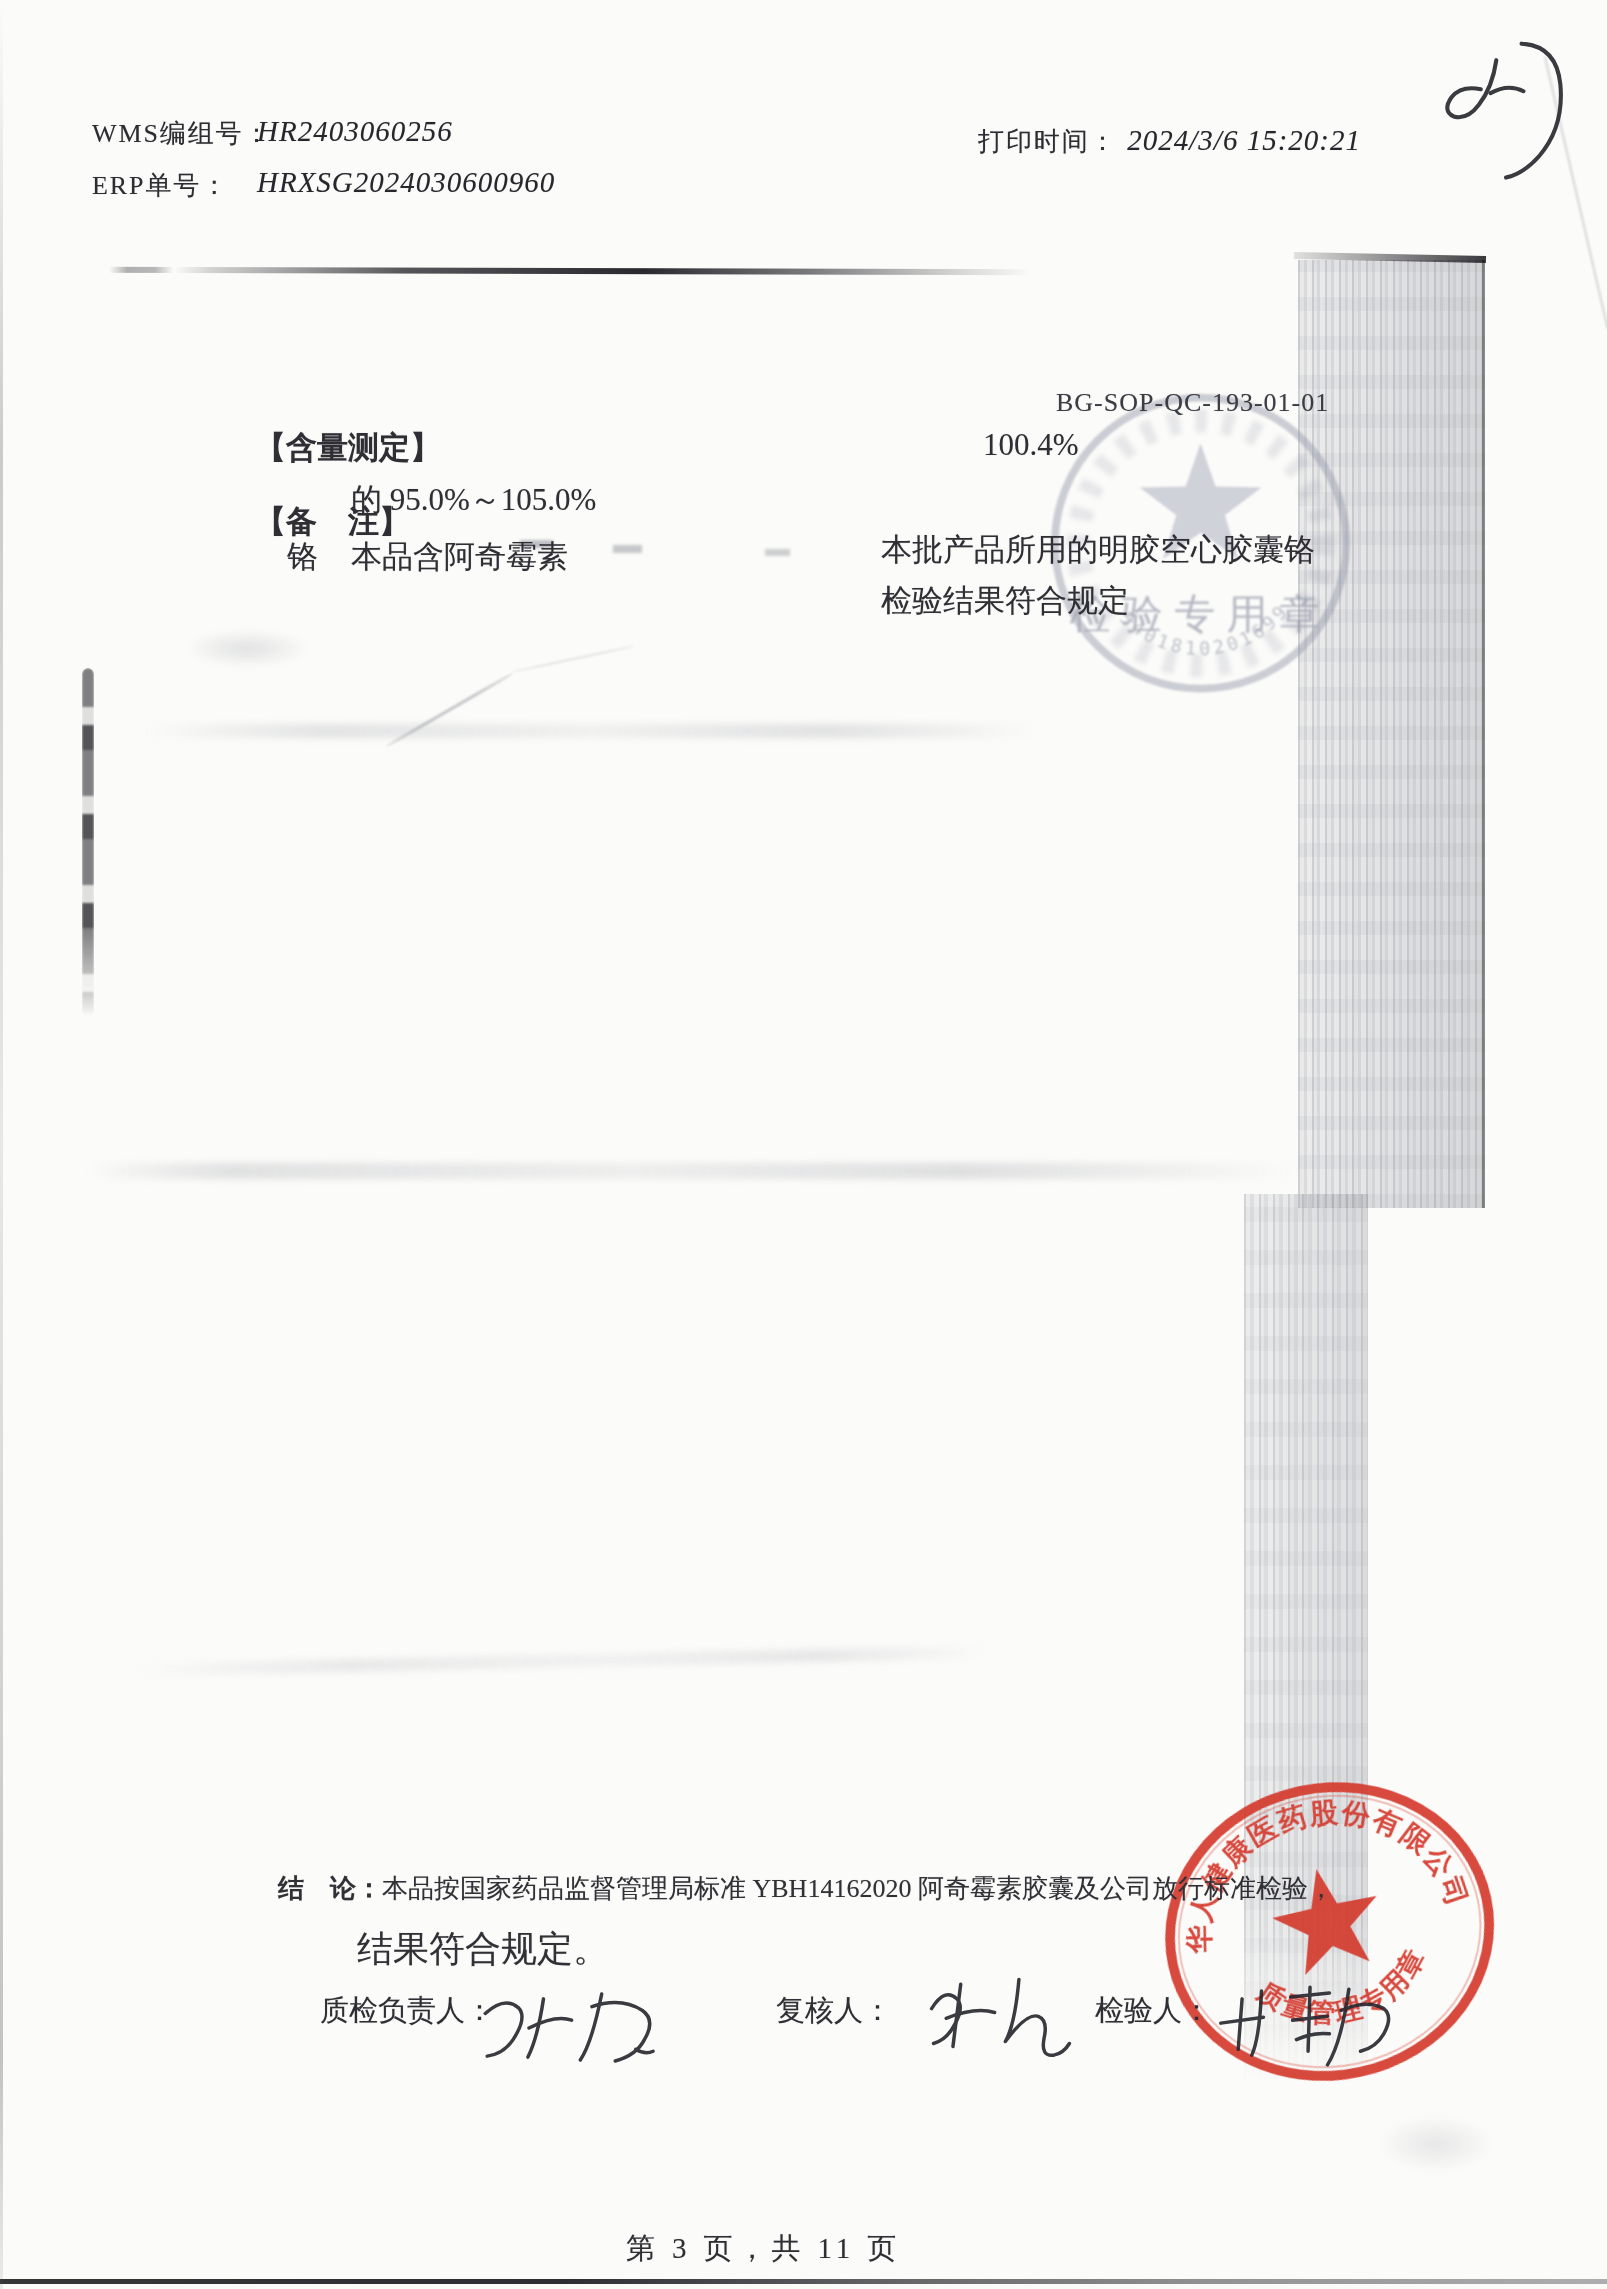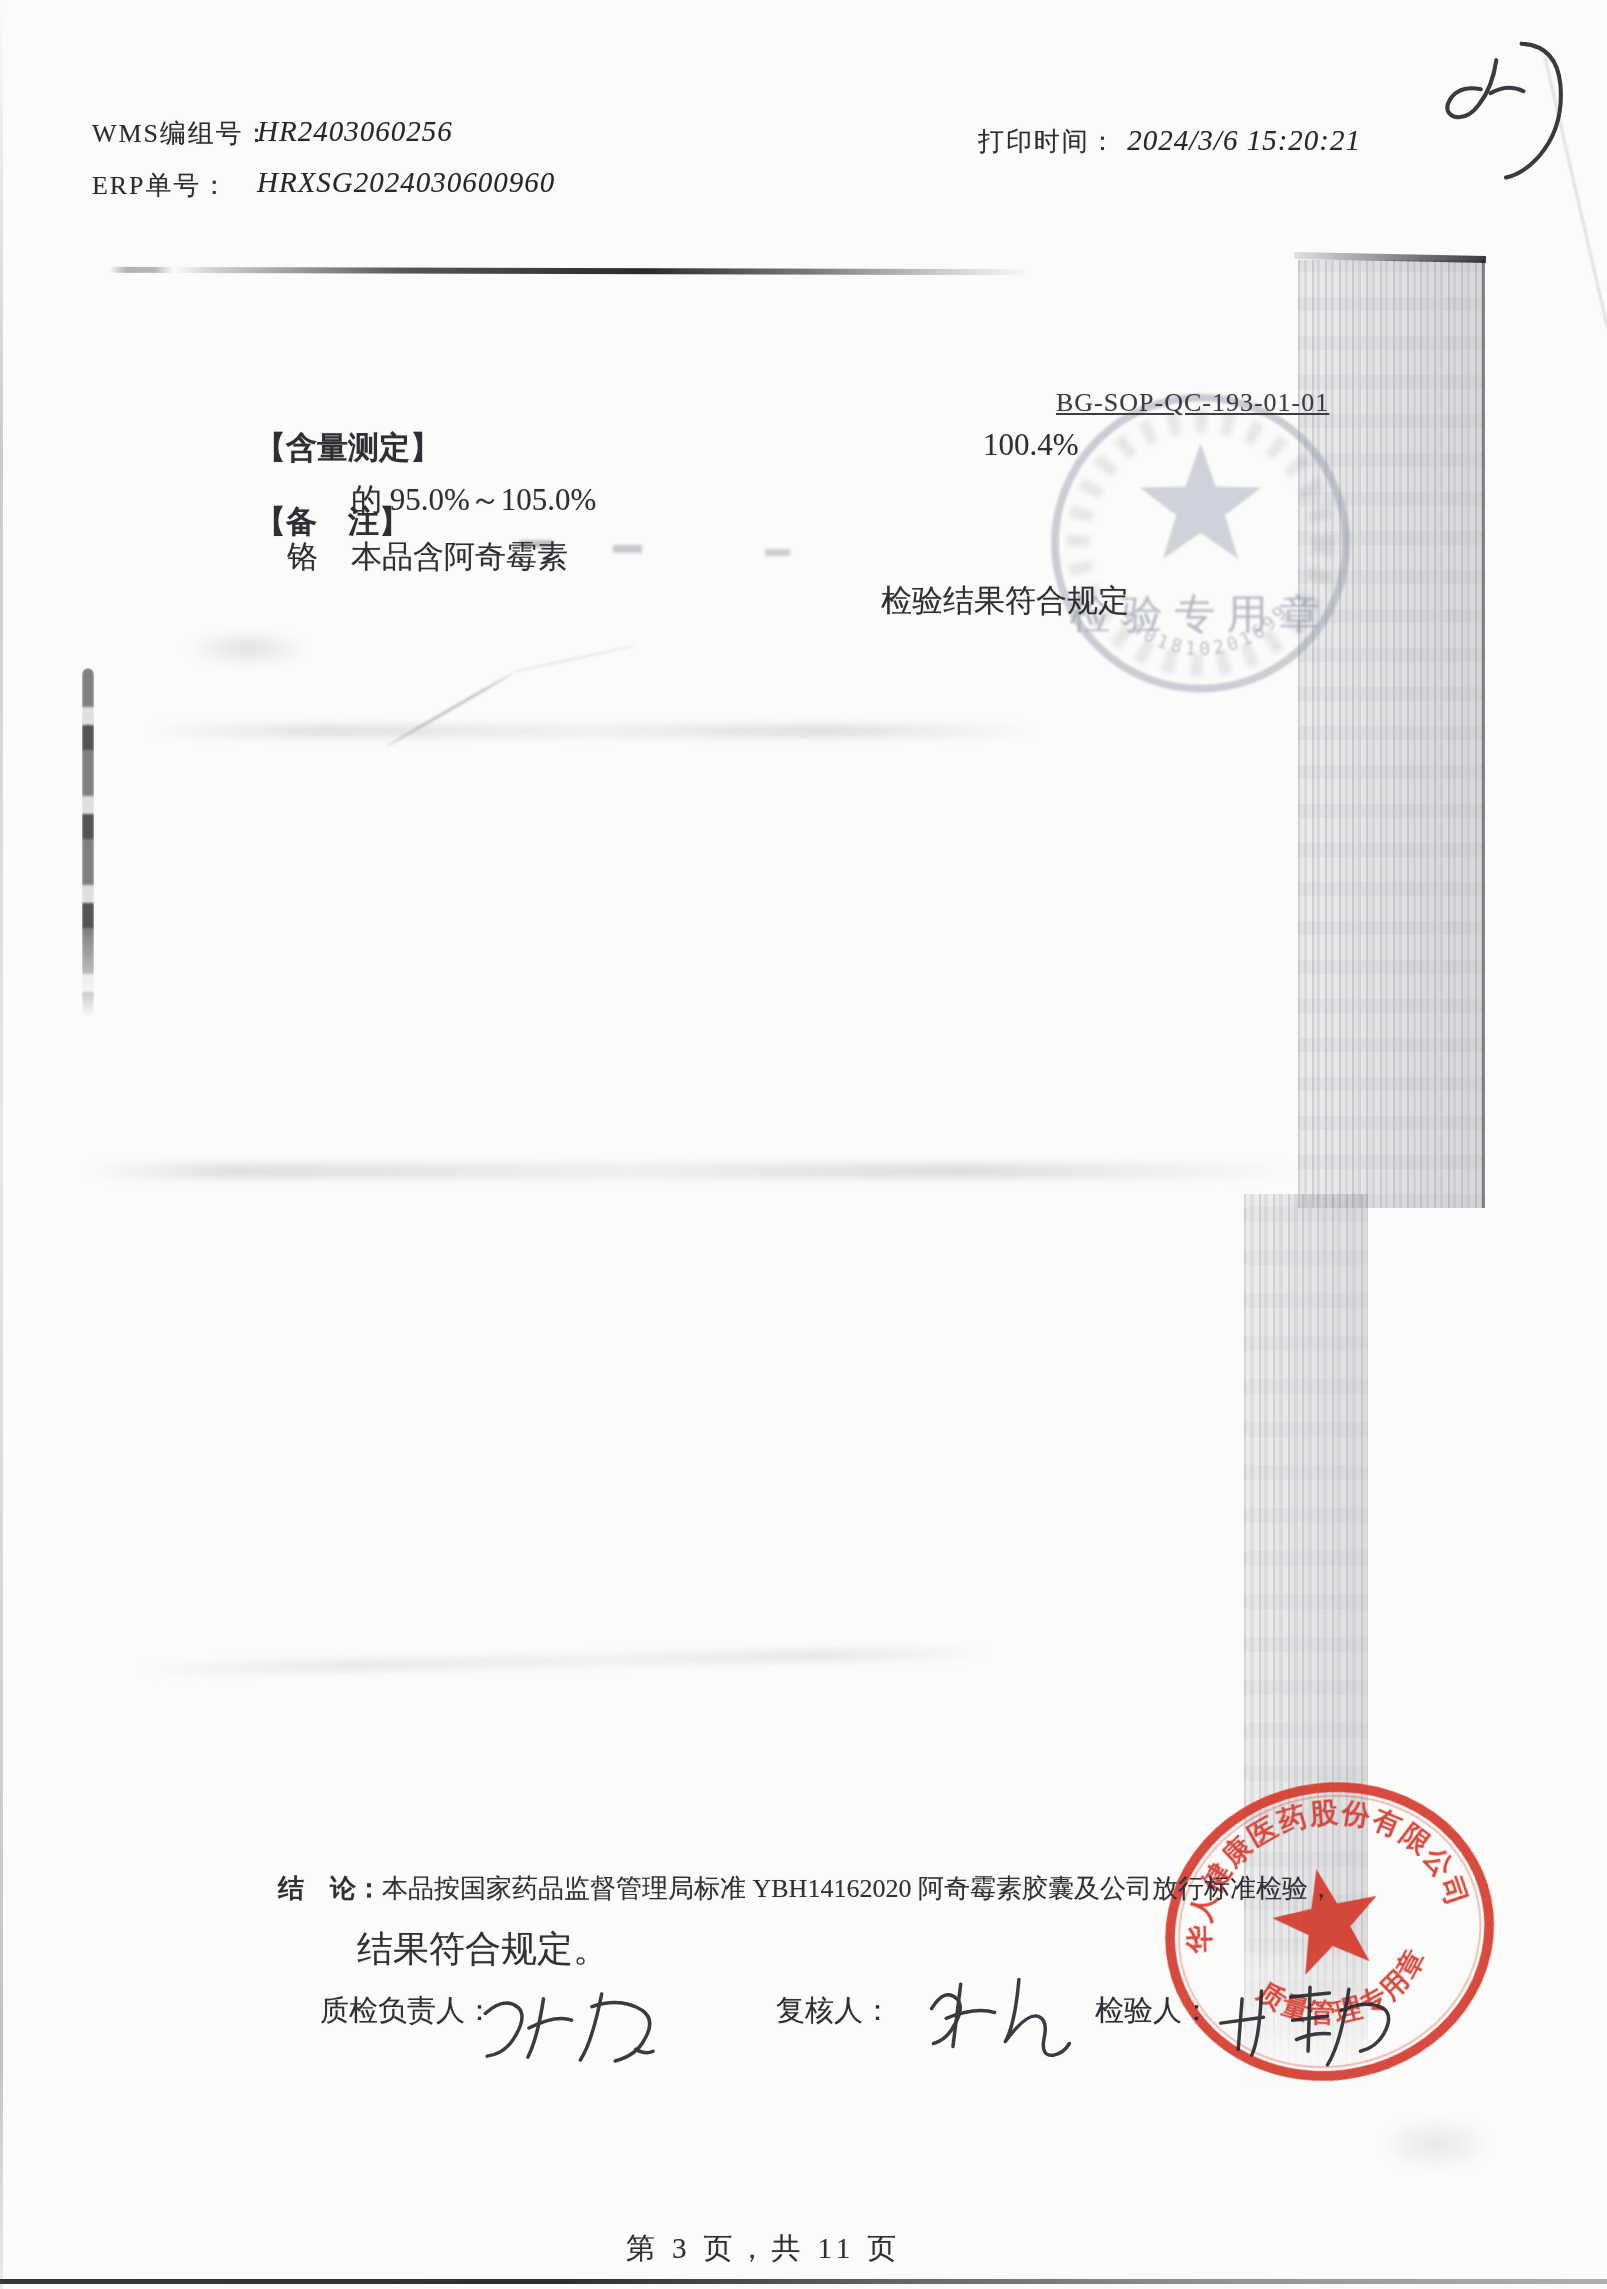--- a/index.html
+++ b/index.html
@@ -7,21 +7,21 @@
     position:relative;width:1608px;height:2289px;overflow:hidden;
     background:#fbfbf9;
     font-family:"Liberation Serif","DejaVu Serif",serif;
   }
   .t{position:absolute;white-space:nowrap;color:#303036;z-index:3;
      text-shadow:0 0 1px rgba(70,70,80,.35);}
   .h-label{font-size:26px;letter-spacing:1.9px;color:#2c2c32;}
   .h-value{font-size:29px;letter-spacing:1px;color:#26262c;font-style:italic;}
   .body32{font-size:31px;color:#2e2e34;}
   .body30{font-size:29px;color:#2e2e34;}
-  .code{font-size:26px;letter-spacing:1px;color:#3c3c44;text-decoration:underline;}
+  .code{font-size:26px;letter-spacing:1px;color:#3c3c44;}
   sub{font-size:0.55em;line-height:0;}
   
   .art{position:absolute;z-index:1;pointer-events:none;}
   .edge-top{
     left:109px;top:268px;width:922px;height:5.8px;border-radius:2.9px;
     transform:rotate(0.15deg);filter:blur(0.5px);
     background:linear-gradient(90deg,rgba(60,60,66,0) 0%,rgba(60,60,66,.4) 2%,rgba(60,60,66,.35) 5%,rgba(60,60,66,0) 7%,rgba(50,50,56,.2) 11%,rgba(30,30,36,.75) 32%,rgba(18,18,24,.9) 58%,rgba(35,35,42,.6) 76%,rgba(60,60,66,.25) 90%,rgba(60,60,66,0) 100%);}
   .band1{
     left:1298px;top:260px;width:184px;height:948px;
     background:
@@ -104,20 +104,21 @@
 
   <div class="t code" style="left:1056px;top:388px">BG-SOP-QC-193-01-01</div>
 
   <div class="t body32" style="left:255px;top:427px;font-weight:bold">【含量测定】</div>
   <div class="t body32" style="left:983px;top:427px">100.4%</div>
   <div class="t body32" style="left:351px;top:479px">的 95.0%～105.0%</div>
 
   <div class="t body32" style="left:255px;top:501px;font-weight:bold">【备　注】</div>
   <div class="t body32" style="left:287px;top:536px">铬</div>
   <div class="t body32" style="left:351px;top:536px">本品含阿奇霉素</div>
+  <div class="t body32" style="left:881px;top:529px">本批产品所用的明胶空心胶囊铬</div>
   <div class="t body32" style="left:881px;top:580px">检验结果符合规定</div>
 
   <svg class="stamp" style="left:1019px;top:383px" width="369" height="330" viewBox="0 0 380 340">
     <defs>
       <filter id="b1">
           <feGaussianBlur stdDeviation="0.9"></feGaussianBlur>
         </filter>
       <filter id="b2">
           <feGaussianBlur stdDeviation="2.2"></feGaussianBlur>
         </filter>

